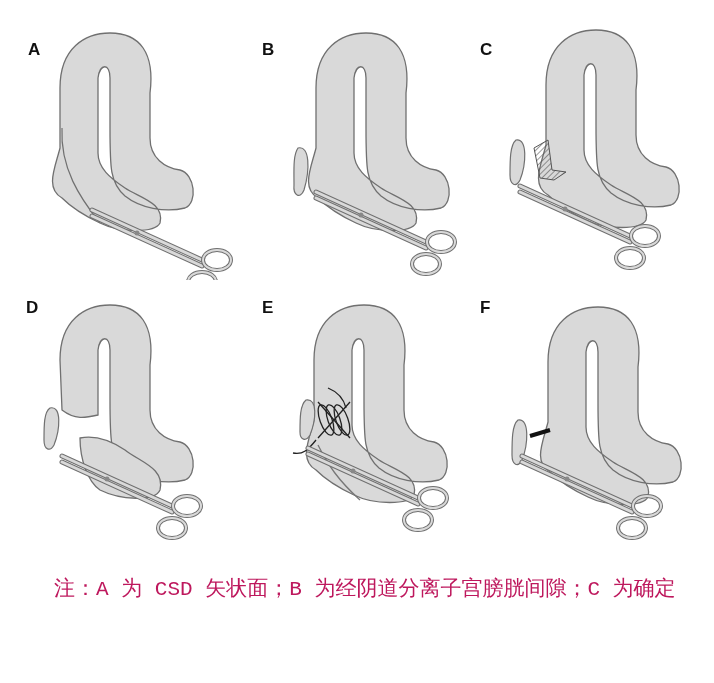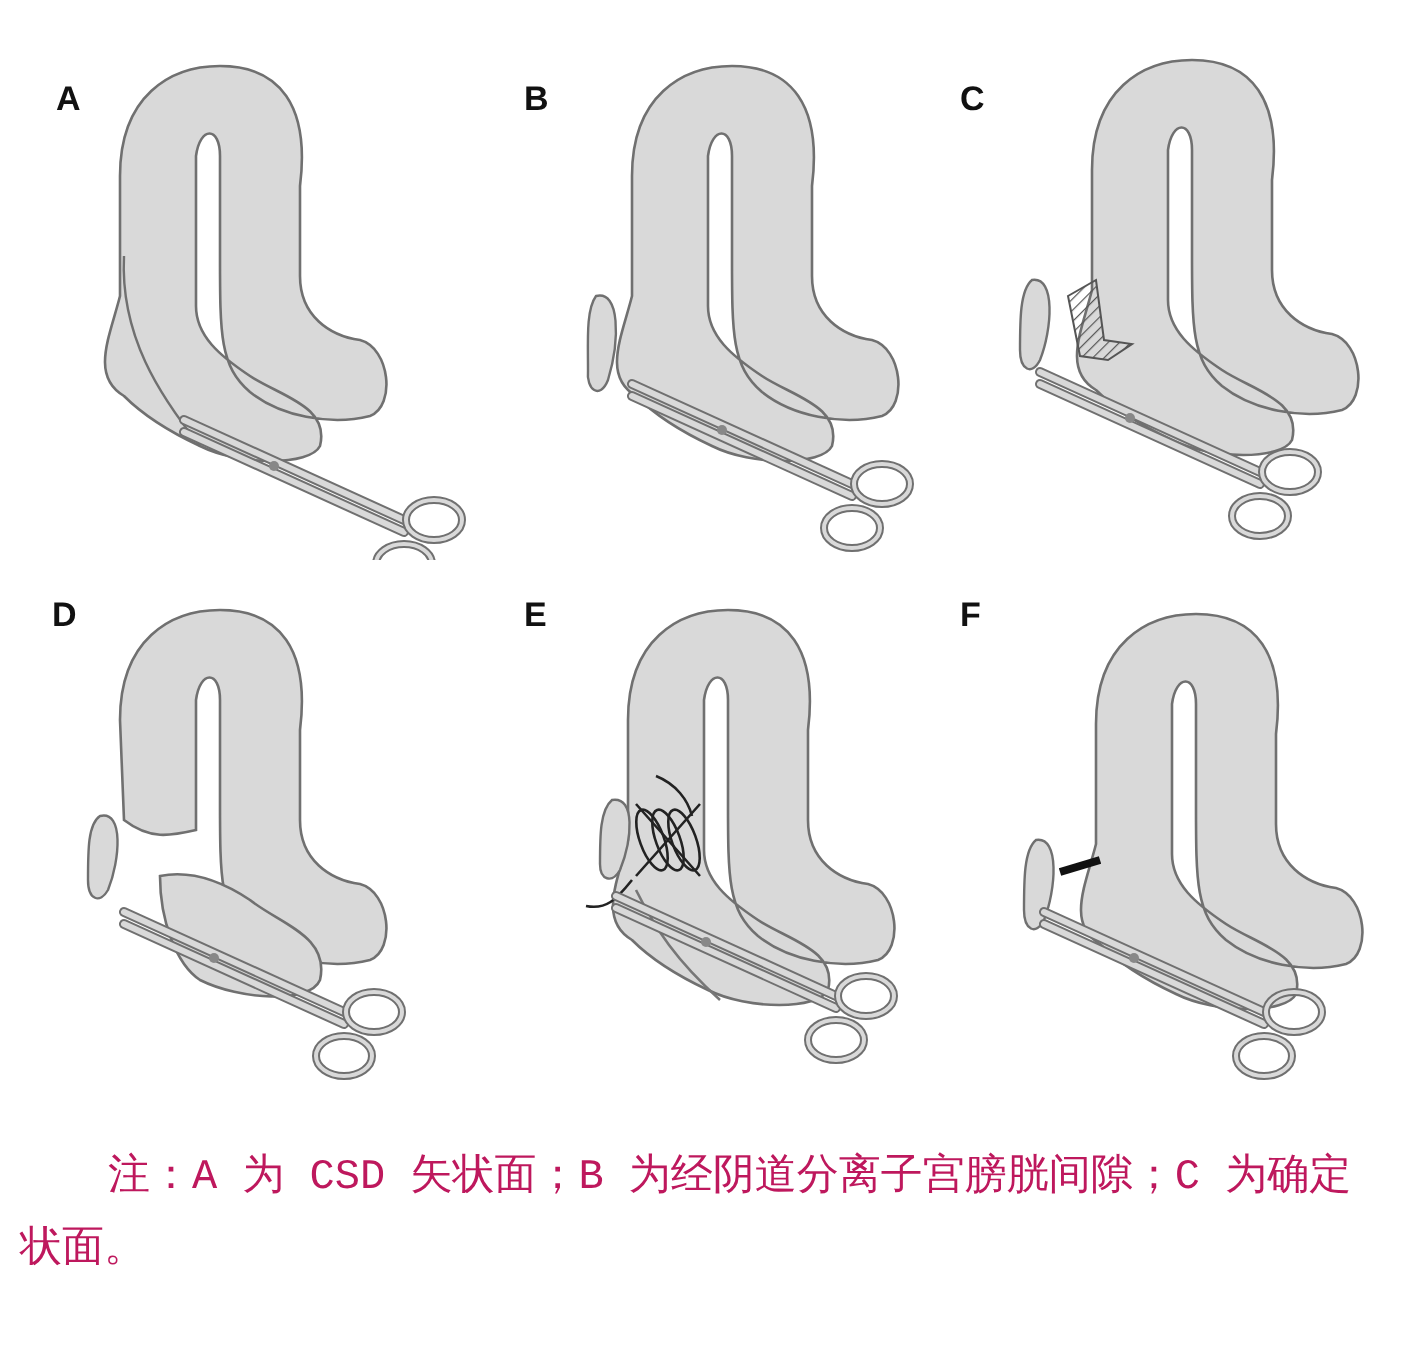--- a/index.html
+++ b/index.html
@@ -120,14 +120,13 @@
     <line x1="54" y1="156" x2="74" y2="150" stroke="#111" stroke-width="4"></line>
     <path d="M42,140 C54,138 52,165 46,180 C42,188 36,185 36,175 C36,160 36,145 42,140 Z" fill="#d9d9d9" stroke="#707070" stroke-width="1.2"></path>
     <g transform="translate(46,176)">
         <use href="#scissors"></use>
       </g>
   </svg>
 </div>
 
 <div class="caption">
   <div><span class="indent"></span><span>注：A 为 CSD 矢状面；B 为经阴道分离子宫膀胱间隙；C 为确定</span></div>
-  <div><span>状面。</span></div>
 </div>
 
 </body></html>

